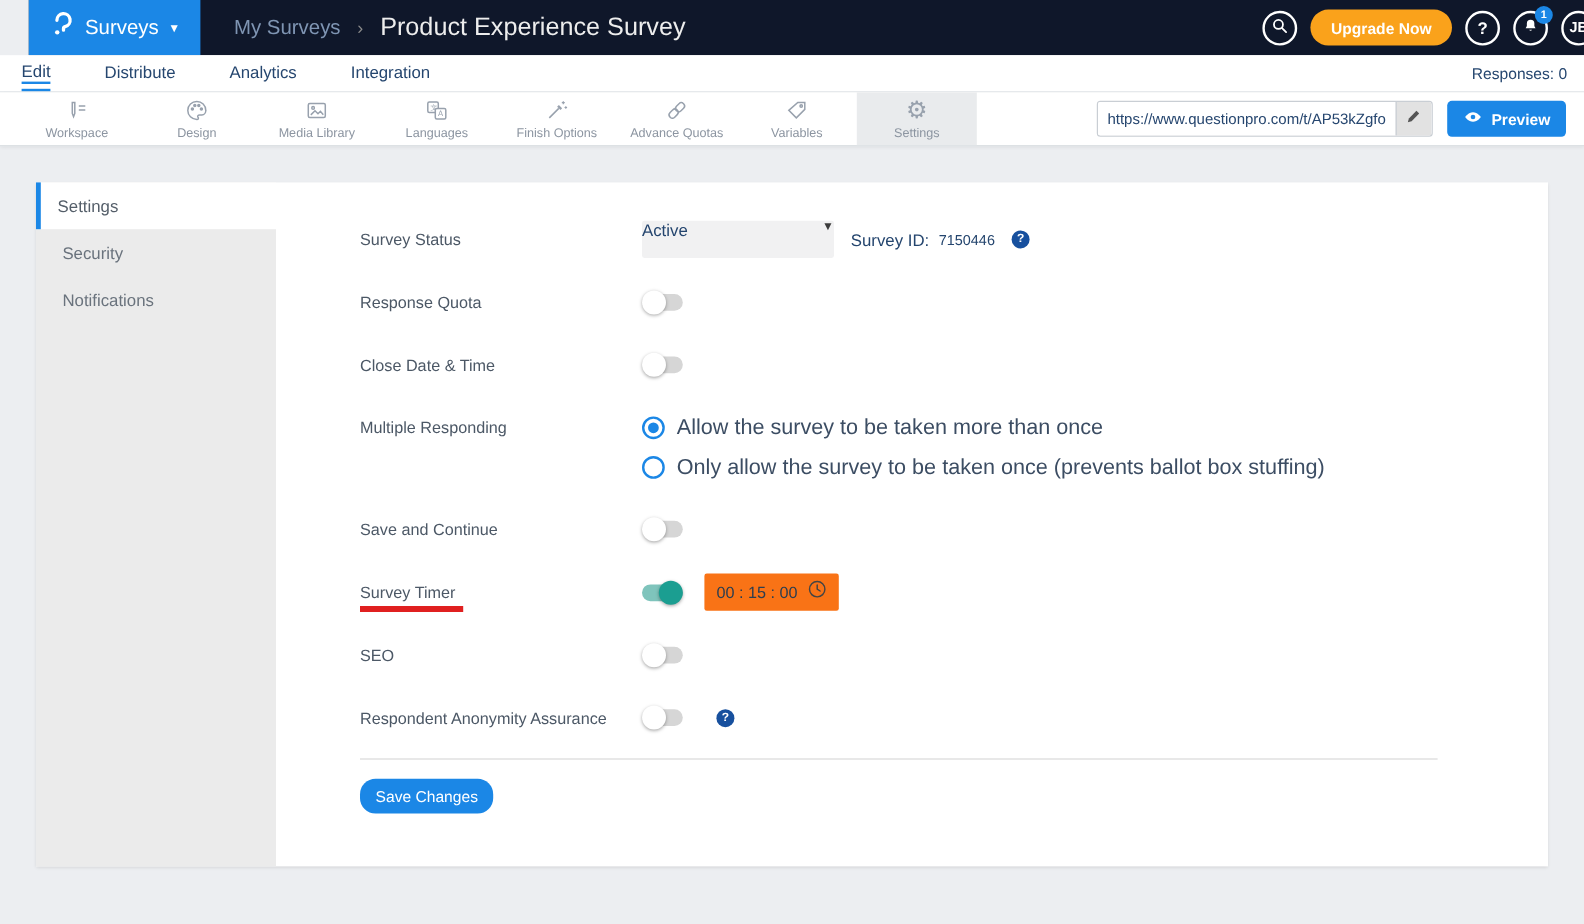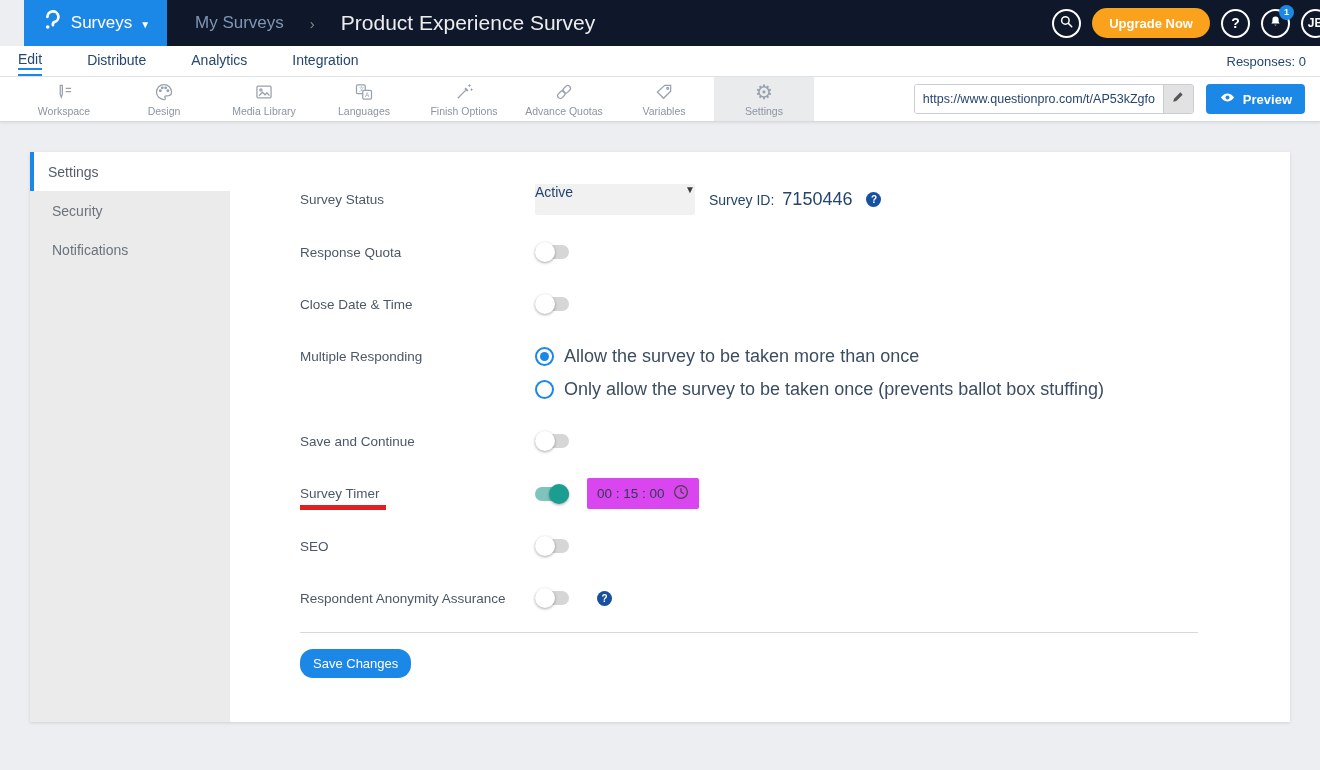--- a/index.html
+++ b/index.html
@@ -4,21 +4,21 @@
 <style>
   * { margin:0; padding:0; box-sizing:border-box; }
   html,body { width:1320px; height:770px; }
   body { font-family:"Liberation Sans", sans-serif; background:#eceef1; position:relative; overflow:hidden; }
 
   
   .header { position:absolute; top:0; left:0; width:1320px; height:46px; background:#0f172a; display:flex; align-items:center;margin-left:24px; }
   .logo-box { width:143px; height:46px; background:#1b87e6; display:flex; align-items:center; justify-content:center; gap:8px; cursor:pointer; }
   .logo-box .brand { color:#fff; font-size:17px; }
   .logo-box .caret { color:#fff; font-size:10px; margin-top:2px; }
-  .breadcrumb { display:flex; align-items:center; gap:26px; margin-left:28px;text-align:right; }
+  .breadcrumb { display:flex; align-items:center; gap:14px; margin-left:28px;text-align:right; }
   .crumb-parent { color:#7f95b3; font-size:17px; cursor:pointer; }
   .crumb-sep { color:#8a8a8a; font-size:15px; }
   .crumb-current { color:#ededed; font-size:21px; }
   .header-right { margin-left:auto; display:flex; align-items:center; gap:11px; margin-right:14px; }
   .hdr-circle { width:29px; height:29px; border:2px solid #fff; border-radius:50%; display:flex; align-items:center; justify-content:center; color:#fff; font-size:14px; font-weight:bold; cursor:pointer; position:relative; }
   .upgrade-btn { height:30px; padding:0 17px; background:#faa21b; border:none; border-radius:15px; color:#fff; font-size:13px; font-weight:bold; font-family:"Liberation Sans",sans-serif; cursor:pointer; }
   .badge { position:absolute; top:-6px; right:-6px; width:15px; height:15px; background:#1b87e6; border-radius:50%; color:#fff; font-size:9px; font-weight:bold; display:flex; align-items:center; justify-content:center; }
 
   
   .tabrow { position:absolute; top:46px; left:0; width:1320px; height:31px; background:#fff; border-bottom:1px solid #e1e5e9; display:flex; align-items:center; }
@@ -50,37 +50,37 @@
 
   .main { flex:1; padding:32px 0 0 70px; position:relative; }
   .row { display:flex; align-items:center; margin-bottom:22px; }
   .row-label { width:235px; flex:none; font-size:13.5px; color:#4c5866; }
   .h30 { height:30px; } .h31 { height:31px; }
 
   .dropdown { width:160px; height:31px; background:#f1f1f2; border-radius:2px; display:flex; padding:0 0; cursor:pointer; }
   .dd-value { font-size:14px; color:#24456e; flex:1; }
   .dd-caret { font-size:10px; color:#3c3c3c; }
   .sid-label { font-size:14px; color:#24456e; margin-left:14px; }
-  .sid-value { font-size:18px; color:#24456e; margin-left:8px; }
+  .sid-value { font-size:12px; color:#24456e; margin-left:8px; }
   .help-badge { width:15px; height:15px; background:#17509e; border-radius:50%; color:#fff; font-size:10px; font-weight:bold; display:flex; align-items:center; justify-content:center; margin-left:14px; cursor:pointer; }
 
   .toggle { width:34px; height:14px; border-radius:7px; background:#d6d6d6; position:relative; cursor:pointer; flex:none; }
   .toggle .knob { position:absolute; top:-3px; left:0; width:20px; height:20px; border-radius:50%; background:#fff; box-shadow:0 1px 3px rgba(0,0,0,.35); }
   .toggle.on { background:#7fc4bc; }
   .toggle.on .knob { left:14px; background:#1b9e91; }
 
   .radio-group { display:flex; flex-direction:column; gap:3px; }
   .radio-line { display:flex; align-items:center; gap:10px; height:30px; cursor:pointer; }
   .radio { width:19px; height:19px; border:2px solid #1b87e6; border-radius:50%; flex:none; display:flex; align-items:center; justify-content:center; background:#fff; }
   .radio.checked::after { content:""; width:9px; height:9px; border-radius:50%; background:#1b87e6; }
   .radio-text { font-size:18px; color:#3c4d63; }
 
   .timer-label { position:relative; display:inline-block; }
   .timer-label::after { content:""; position:absolute; left:0; bottom:-9px; width:86px; height:5px; background:#e02020; }
-  .time-box { width:112px; height:31px; background:#d946ef; border-radius:2px; display:flex; align-items:center; justify-content:space-between; padding:0 10px; margin-left:18px; cursor:text; }
+  .time-box { width:112px; height:31px; background:#f97316; border-radius:2px; display:flex; align-items:center; justify-content:space-between; padding:0 10px; margin-left:18px; cursor:text; }
   .time-text { font-size:13.5px; color:#2c3e50; }
 
   .divider { height:1px; background:#d9d9d9; width:898px; margin-top:19px; }
   .save-btn { margin-top:16px; height:29px; padding:0 13px; background:#1b87e6; border:none; border-radius:13px; color:#fff; font-size:13px; font-family:"Liberation Sans",sans-serif; cursor:pointer; }
 </style>
 </head>
 <body>
 
 <div class="header">
   <div class="logo-box">

